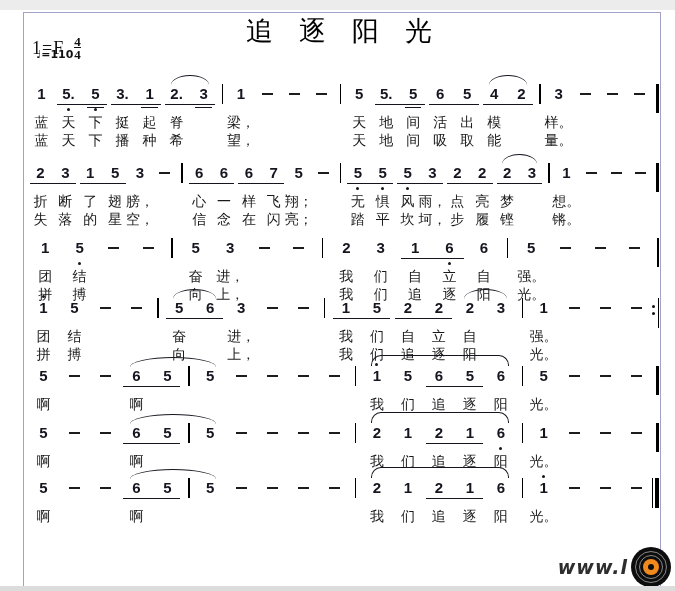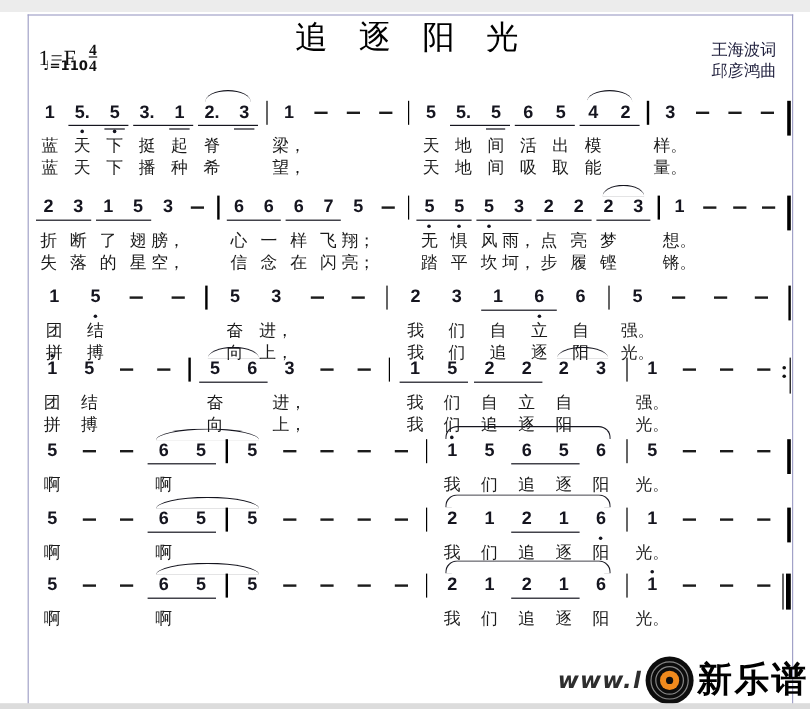--- a/index.html
+++ b/index.html
@@ -71,24 +71,20 @@
   <div class="keytime">
     <span class="key">1=F</span>
     <span class="ts">
       <span class="num">4</span>
       <span class="den">4</span>
     </span>
   </div>
 
   <div class="tempo">♩=110</div>
 
-  <div class="credits">
-    <div>王海波词</div>
-    <div>邱彦鸿曲</div>
-  </div>
 
   <div class="score">
       <div class="system" style="top: 85px;">
         <div class="row notes-row">
           <div class="cell note-col">
             <div class="note">1</div>
           </div>
           <div class="cell note-col">
             <div class="note">5.<div class="odot ob"></div></div>
           </div>
@@ -1581,17 +1577,16 @@
     </div>
 
   <div class="watermark">
     <span class="wm-url">www.l</span>
     <span class="wm-disc">
       <span class="ring r1"></span>
       <span class="ring r2"></span>
       <span class="core"></span>
       <span class="hole"></span>
     </span>
-    <span class="wm-name">新乐谱</span>
   </div>
 
   <div class="band-bottom"></div>
 </div>
 
 </body></html>

